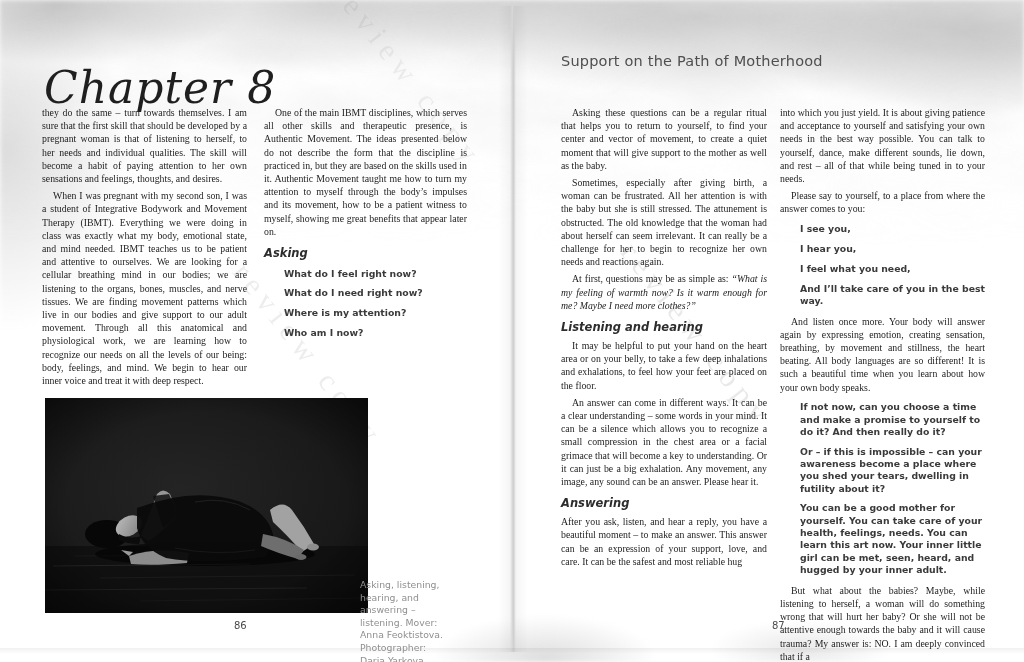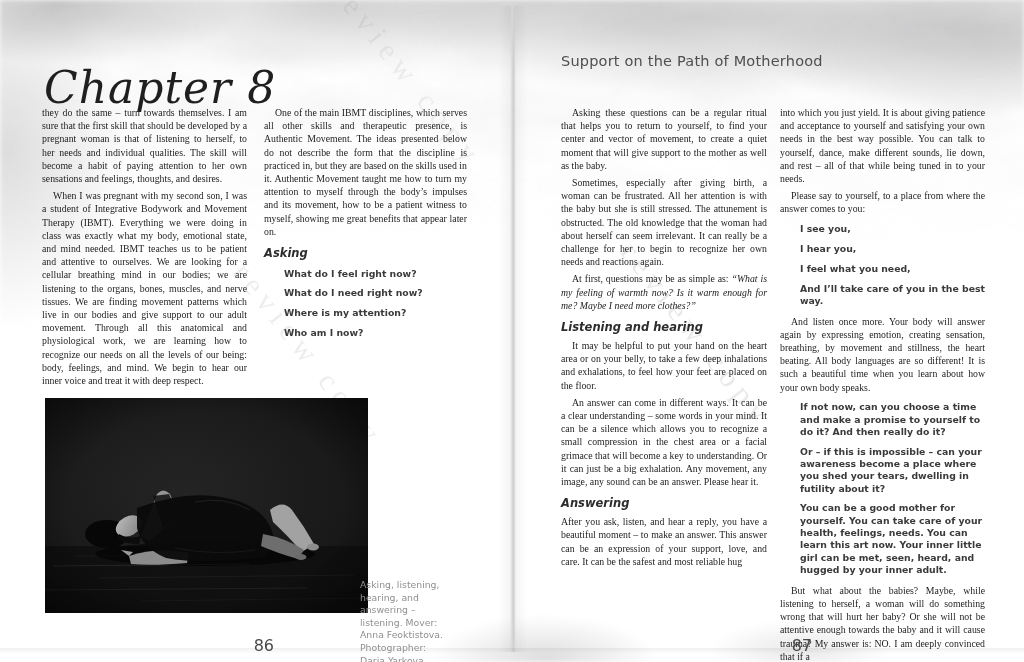--- a/index.html
+++ b/index.html
@@ -66,21 +66,21 @@
   }
   .lp-c1{left:42px;top:106px;width:205px;}
   .lp-c2{left:264px;top:106px;width:203px;}
   .photo{position:absolute;left:45px;top:398px;width:323px;height:215px;z-index:4;}
   .caption{
     position:absolute;left:360px;top:531px;width:90px;z-index:4;
     font-family:"DejaVu Sans",sans-serif;font-size:9.3px;line-height:12.6px;color:#8f8f90;margin-top:48px;
   }
   .pagenum{
     position:absolute;z-index:4;font-family:"DejaVu Sans",sans-serif;
-    font-size:16px;color:#4a4a4a;width:40px;text-align:right;top:636px;
+    font-size:10px;color:#4a4a4a;width:40px;text-align:left;top:620px;
   }
   .pn-left{left:234px;}
   .pn-right{left:772px;}
   
   .rp-header{
     position:absolute;left:561px;top:53px;z-index:4;margin:0;
     font-family:"DejaVu Sans",sans-serif;font-weight:500;
     font-size:14.5px;color:#4f4f51;letter-spacing:.2px;
   }
   .rp-c1{left:561px;top:106px;width:206px;}

